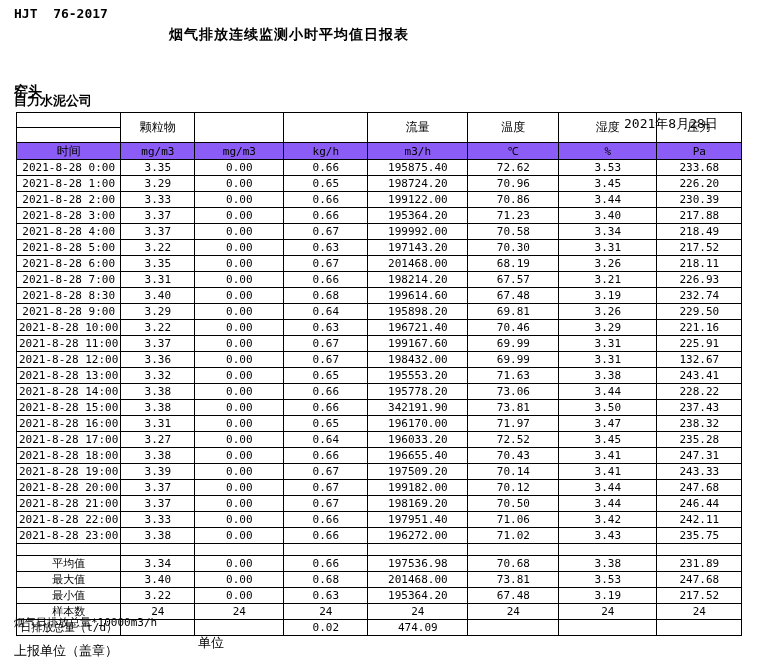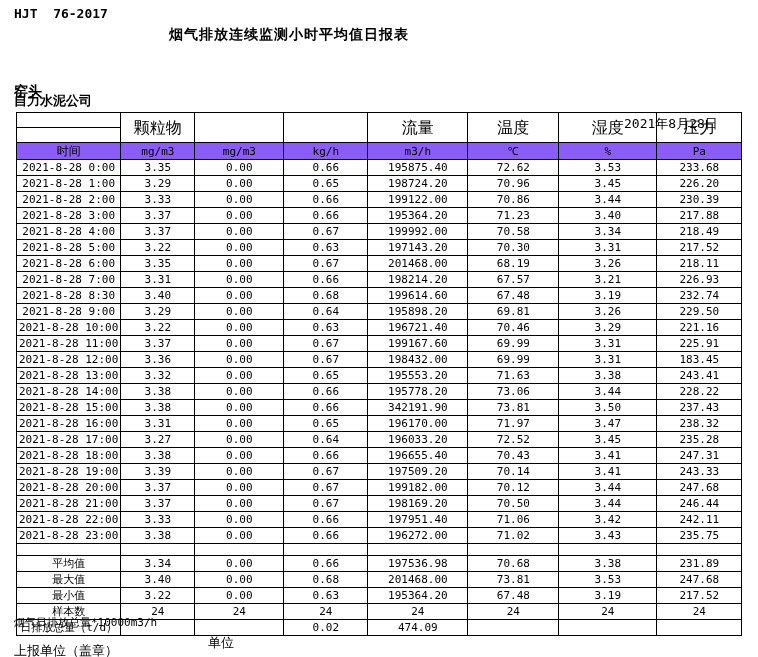--- a/index.html
+++ b/index.html
@@ -8,33 +8,33 @@
 
   .std       { position:absolute; left:14px;  top:6px;  font-weight:bold; font-size:13px; white-space:pre; }
   .title     { position:absolute; left:145px; top:26px; font-weight:bold; font-size:14px; letter-spacing:1px;margin-left:24px; }
   .company   { position:absolute; left:14px;  top:61px; font-weight:bold; font-size:13px;margin-top:31px; }
   .station   { position:absolute; left:14px;  top:83px; font-weight:bold; font-size:14px; }
   .date      { position:absolute; left:624px; top:87px; font-size:13px;margin-top:28px; }
 
   table.report { position:absolute; left:16px; top:112px; border-collapse:collapse; table-layout:fixed; }
   table.report td { border:1px solid #000; font-size:11px; text-align:center; padding:0 2px; height:15px; white-space:nowrap; overflow:hidden; line-height:15px; }
 
-  tr.group-row td   { font-size:16px; }
+  tr.group-row td   { font-size:12px; }
   tr.split-row td   { height:14px; }
   tr.unit-row td    { background:#8b5cf6; height:16px; font-size:11px; }
   tr.unit-row td.time-head { font-size:12px; }
 
   td.time-cell  { text-align:right; padding-right:4px; }
   td.label-cell { text-align:right; padding-right:3px; font-size:12px; }
   td.total-label{ text-align:left; padding-left:1px; font-size:12px; }
   tr.spacer td  { height:11px; }
 
   .footnote   { position:absolute; left:14px;  top:615px; font-size:11px; }
   .rpt-unit   { position:absolute; left:14px;  top:634px; font-size:13px;margin-top:8px; }
-  .unit-lbl   { position:absolute; left:208px; top:634px; font-size:13px; }
+  .unit-lbl   { position:absolute; left:198px; top:634px; font-size:13px; }
 </style>
 </head>
 <body>
 
 <div class="page">
 
   <div class="std">HJT  76-2017</div>
   <div class="title">烟气排放连续监测小时平均值日报表</div>
   <div class="company">自力水泥公司</div>
   <div class="station">窑头</div>
@@ -198,21 +198,21 @@
           <td class="num-cell">225.91</td>
         </tr>
         <tr>
           <td class="time-cell">2021-8-28 12:00</td>
           <td class="num-cell">3.36</td>
           <td class="num-cell">0.00</td>
           <td class="num-cell">0.67</td>
           <td class="num-cell">198432.00</td>
           <td class="num-cell">69.99</td>
           <td class="num-cell">3.31</td>
-          <td class="num-cell">183.45</td>
+          <td class="num-cell">132.67</td>
         </tr>
         <tr>
           <td class="time-cell">2021-8-28 13:00</td>
           <td class="num-cell">3.32</td>
           <td class="num-cell">0.00</td>
           <td class="num-cell">0.65</td>
           <td class="num-cell">195553.20</td>
           <td class="num-cell">71.63</td>
           <td class="num-cell">3.38</td>
           <td class="num-cell">243.41</td>

